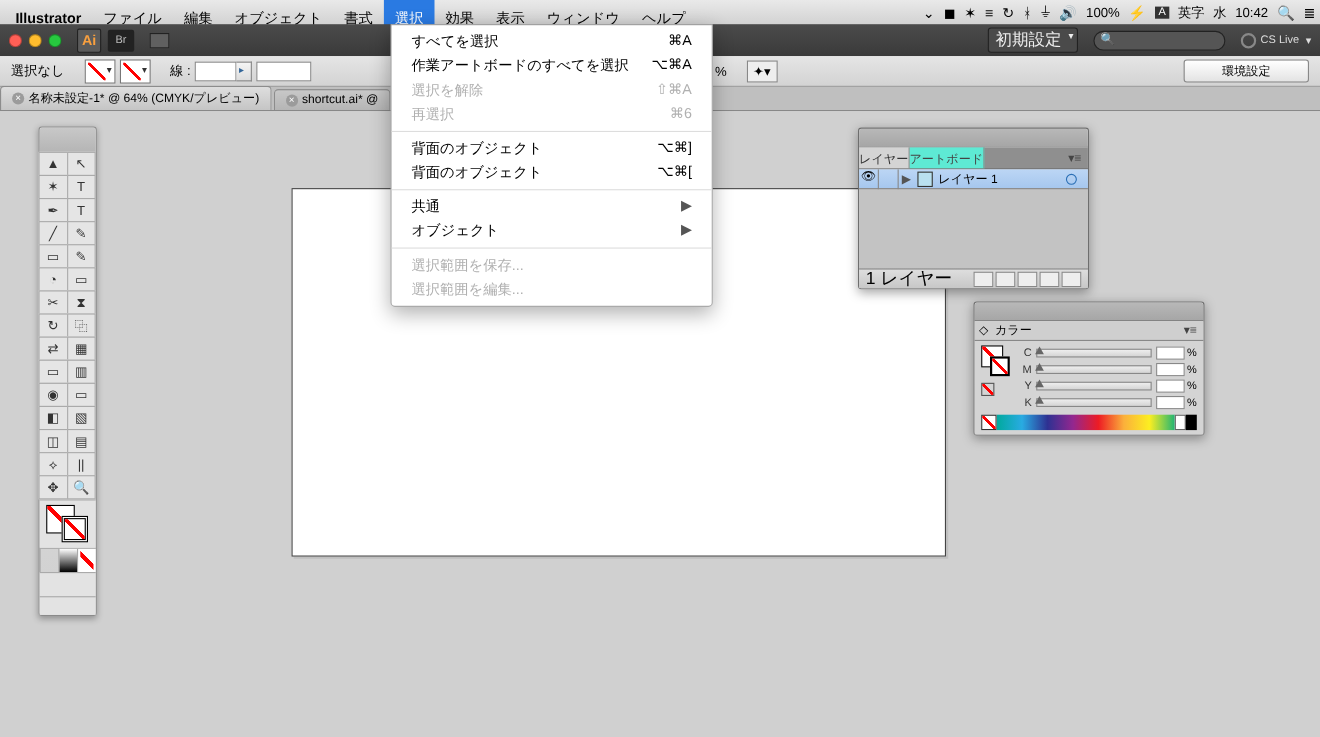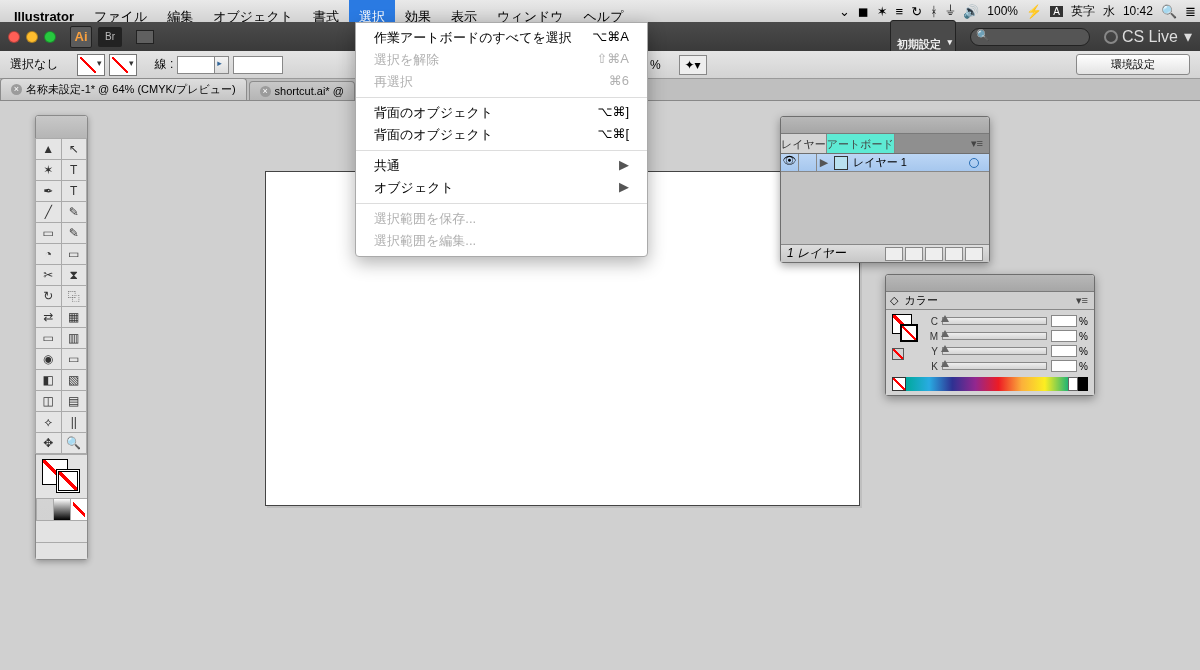--- a/index.html
+++ b/index.html
@@ -18,25 +18,25 @@
 
   
   .app-top { position:absolute; top:22px; left:0; right:0; height:29px;
     background: linear-gradient(#4b4b4b,#3a3a3a); display:flex; align-items:center; padding-left:8px; color:#ddd;}
   .traffic { display:flex; gap:6px; margin-right:14px;}
   .dot { width:12px; height:12px; border-radius:50%; border:1px solid rgba(0,0,0,.3);}
   .red{background:#ff5f56}.yellow{background:#ffbd2e}.green{background:#27c93f}
   .aiicon{width:22px;height:22px;background:#5b5b5b;border:1px solid #222;text-align:center;color:#f9a03f;font-weight:bold;font-size:13px;line-height:20px;border-radius:2px;margin-right:6px;}
   .bricon{width:24px;height:20px;background:#222;color:#bbb;font-size:10px;text-align:center;line-height:20px;border-radius:2px;margin-right:8px;}
   .app-top-right{position:absolute; right:8px; display:flex; align-items:center; gap:14px;}
-  .drp{background:#4a4a4a;border:1px solid #222;color:#eee;font-size:11px;padding:16px 14px 1px 6px;border-radius:3px;position:relative;font-weight:bold;}
+  .drp{background:#4a4a4a;border:1px solid #222;color:#eee;font-size:15px;padding:1px 14px 1px 6px;border-radius:3px;position:relative;}
   .drp::after{content:"▾";position:absolute;right:3px;font-size:9px;}
   .search{background:#555;border:1px solid #222;border-radius:10px;height:18px;width:120px;position:relative;}
   .search::before{content:"🔍";position:absolute;left:5px;top:0;font-size:11px;color:#bbb;}
-  .cslive{display:flex;align-items:center;color:#ddd;font-size:16px;gap:4px;}
+  .cslive{display:flex;align-items:center;color:#ddd;font-size:10px;gap:4px;}
   .cslive .ring{width:14px;height:14px;border:2px solid #888;border-radius:50%;}
 
   
   .ctrl{position:absolute;top:51px;left:0;right:0;height:28px;background:linear-gradient(#e5e5e5,#d3d3d3);border-bottom:1px solid #9a9a9a;display:flex;align-items:center;font-size:12px;padding:0 10px;gap:18px;}
   .fboxd{width:28px;height:22px;background:#fff;border:1px solid #777;position:relative;display:inline-block;}
   .fboxd::after{content:"▾";position:absolute;right:2px;top:3px;font-size:9px;color:#333;}
   .fboxd::before{content:"";position:absolute;left:2px;top:2px;width:16px;height:16px;background:linear-gradient(45deg,transparent 45%,red 45%,red 55%,transparent 55%);}
   .ctrlbtn{background:linear-gradient(#fff,#e3e3e3);border:1px solid #888;border-radius:3px;padding:2px 34px;font-size:11px;}
   .numbox{display:flex;align-items:center;}
   .numbox input{width:38px;height:18px;border:1px solid #888;font-size:11px;padding-left:3px;}
@@ -86,21 +86,21 @@
   .layers{left:780px;top:116px;width:210px;}
   .layers .body{height:90px;background:#c3c3c3;}
   .layers .lrow{display:flex;align-items:center;height:18px;background:linear-gradient(#bcd6f5,#a6c7ee);border-bottom:1px solid #888;}
   .layers .eye{width:18px;height:18px;border-right:1px solid #888;text-align:center;}
   .layers .lock{width:18px;height:18px;border-right:1px solid #888;}
   .layers .tri{width:14px;text-align:center;color:#555;}
   .layers .sw{width:14px;height:14px;background:#b9e0ef;border:1px solid #333;margin:0 3px;}
   .layers .lname{flex:1;padding-left:2px;}
   .layers .ring{width:10px;height:10px;border:1px solid #2b6fb5;border-radius:50%;margin-right:10px;}
   .layers .foot{height:18px;background:linear-gradient(#dedede,#c7c7c7);display:flex;align-items:center;border-top:1px solid #888;padding:0 6px;}
-  .layers .foot .cnt{flex:1;font-size:12px;font-style:italic;}
+  .layers .foot .cnt{flex:1;font-size:16px;}
   .layers .foot .ic{width:18px;height:14px;border:1px solid #888;margin-left:2px;background:#eee;}
 
   
   .colorp{left:885px;top:274px;width:210px;}
   .colorp .ptabs2{display:flex;height:18px;background:#cfcfcf;border-bottom:1px solid #888;align-items:center;}
   .colorp .ptabs2 .t{padding:0 6px;font-size:11px;}
   .colorp .cbody{padding:4px 6px;background:#d4d4d4;}
   .colorp .swatches{float:left;width:30px;height:50px;position:relative;}
   .colorp .sw{position:absolute;width:20px;height:20px;border:1px solid #000;background:#fff;}
   .colorp .sw::after{content:"";position:absolute;inset:0;background:linear-gradient(45deg,transparent 44%,red 44%,red 56%,transparent 56%);}
@@ -257,20 +257,24 @@
       <div style="background:linear-gradient(#fff,#000)"></div>
       <div style="background:#fff;position:relative">
         <span style="position:absolute;inset:2px;background:linear-gradient(45deg,transparent 42%,red 42%,red 58%,transparent 58%)"></span>
       </div>
     </div>
   <div class="bot2"></div>
   <div class="tear"></div>
 </div>
 
 <div class="dropdown" id="dropdown">
+    <div class="row">
+      <span>すべてを選択</span>
+      <span>⌘A</span>
+    </div>
     <div class="row">
       <span>作業アートボードのすべてを選択</span>
       <span>⌥⌘A</span>
     </div>
     <div class="row disabled">
       <span>選択を解除</span>
       <span>⇧⌘A</span>
     </div>
     <div class="row disabled">
       <span>再選択</span>

